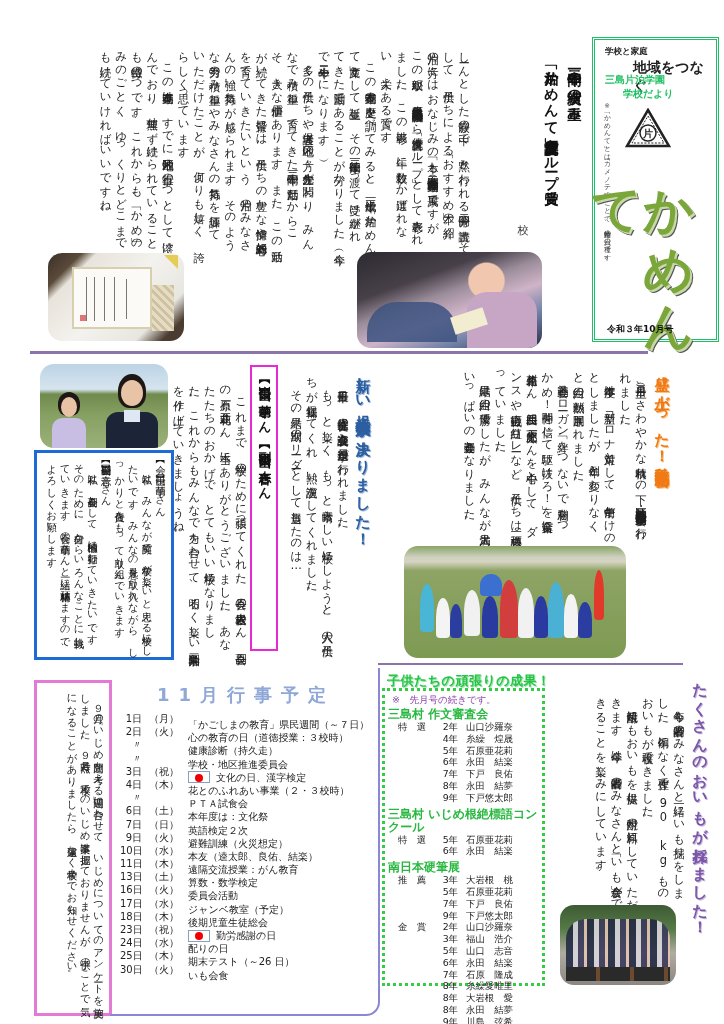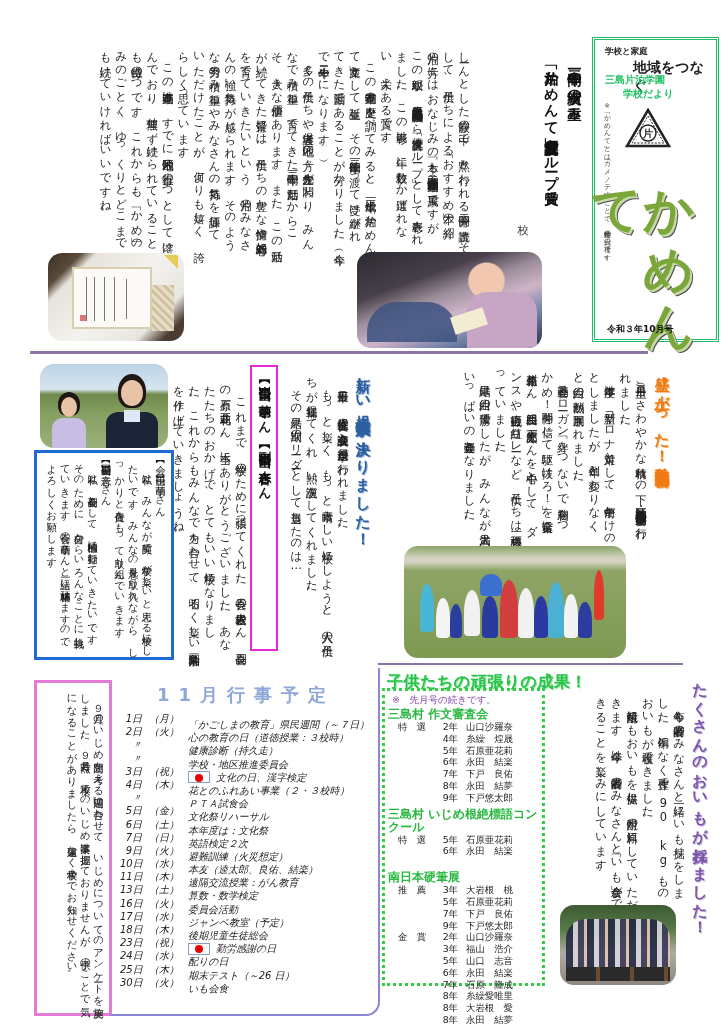--- a/index.html
+++ b/index.html
@@ -66,30 +66,30 @@
   .quote-box { left: 34px; top: 450px; width: 140px; height: 210px; border: 3px solid #1e6bd6; }
   .qb-text { position: absolute; right: 4px; top: 4px; height: 196px; font-size: 10.2px; line-height: 13.6px; color: #1a1a1a; }
 
   
   .bully-box { left: 34px; top: 680px; width: 78px; height: 336px; border: 3px solid #e27ad6; }
   .bully-text { position: absolute; right: 4px; top: 4px; height: 322px; font-size: 10.3px; line-height: 13.2px; color: #222; }
 
   
   .cal-box { left: 110px; top: 668px; width: 270px; height: 348px; border: 2px solid #8c86d6; border-top: none; border-left: none; border-radius: 0 0 14px 0; }
   .cal-title { left: 157px; top: 683px; font-size: 18px; font-weight: bold; letter-spacing: 9px; color: #8fa8d8; }
-  .cal-rows { left: 120px; top: 712px; width: 258px; font-style: italic; }
+  .cal-rows { left: 120px; top: 712px; width: 258px; }
   .cal-row { display: flex; font-size: 10px; line-height: 13.2px; height: 13.2px; color: #222; white-space: nowrap; }
   .cal-day { width: 22px; text-align: right; }
   .cal-dow { width: 46px; padding-left: 7px; }
   .cal-event { flex: 1; display: flex; align-items: center; margin-top: 12px; }
   .flag { display: inline-block; width: 22px; height: 12px; border: 1px solid #8aa0c0; margin-right: 6px; position: relative; background: #fff; }
   .flag::after { content: ""; position: absolute; left: 6px; top: 1.5px; width: 8px; height: 8px; border-radius: 50%; background: #e00; }
 
   
-  .ach-title { left: 387px; top: 672px; font-size: 16px; font-weight: bold; color: #28c248; letter-spacing: 0.5px; text-shadow: 1px 1px 0 #9be7a9; }
+  .ach-title { left: 387px; top: 672px; font-size: 13px; font-weight: bold; color: #28c248; letter-spacing: 0.5px; text-shadow: 1px 1px 0 #9be7a9; }
   .ach-box { left: 382px; top: 688px; width: 163px; height: 298px; border: 3px dotted #33cc44; }
   .ach-note { left: 392px; top: 694px; font-size: 9.5px; color: #8844aa; }
   .ach-head { font-size: 12px; font-weight: bold; color: #28b840; line-height: 13px; }
   .ach-list { left: 388px; top: 708px; width: 152px; }
   .ach-row { display: flex; font-size: 9.4px; line-height: 11.8px; height: 11.8px; color: #222; white-space: nowrap; }
   .ach-award { width: 44px; padding-left: 10px; }
   .ach-grade { width: 26px; text-align: right; }
   .ach-name { padding-left: 8px; text-align: center; }
 
   
@@ -254,27 +254,20 @@
       </span>
     </div>
     <div class="cal-row">
       <span class="cal-day">〃</span>
       <span class="cal-dow"></span>
       <span class="cal-event">
         <span>ＰＴＡ試食会</span>
       </span>
     </div>
     <div class="cal-row">
-      <span class="cal-day">5日</span>
-      <span class="cal-dow">（金）</span>
-      <span class="cal-event">
-        <span>文化祭リハーサル</span>
-      </span>
-    </div>
-    <div class="cal-row">
       <span class="cal-day">6日</span>
       <span class="cal-dow">（土）</span>
       <span class="cal-event">
         <span>本年度は：文化祭</span>
       </span>
     </div>
     <div class="cal-row">
       <span class="cal-day">7日</span>
       <span class="cal-dow">（日）</span>
       <span class="cal-event">
@@ -405,21 +398,21 @@
     <div class="ach-row">
       <span class="ach-award">特　選</span>
       <span class="ach-grade">5年</span>
       <span class="ach-name">石原亜花莉</span>
     </div>
     <div class="ach-row">
       <span class="ach-award"></span>
       <span class="ach-grade">6年</span>
       <span class="ach-name">永田　結楽</span>
     </div>
-    <div class="ach-head" style="margin-top: 14px;">南日本硬筆展</div>
+    <div class="ach-head" style="margin-top: 4px;">南日本硬筆展</div>
     <div class="ach-row">
       <span class="ach-award">推　薦</span>
       <span class="ach-grade">3年</span>
       <span class="ach-name">大岩根　桃</span>
     </div>
     <div class="ach-row">
       <span class="ach-award"></span>
       <span class="ach-grade">5年</span>
       <span class="ach-name">石原亜花莉</span>
     </div>

